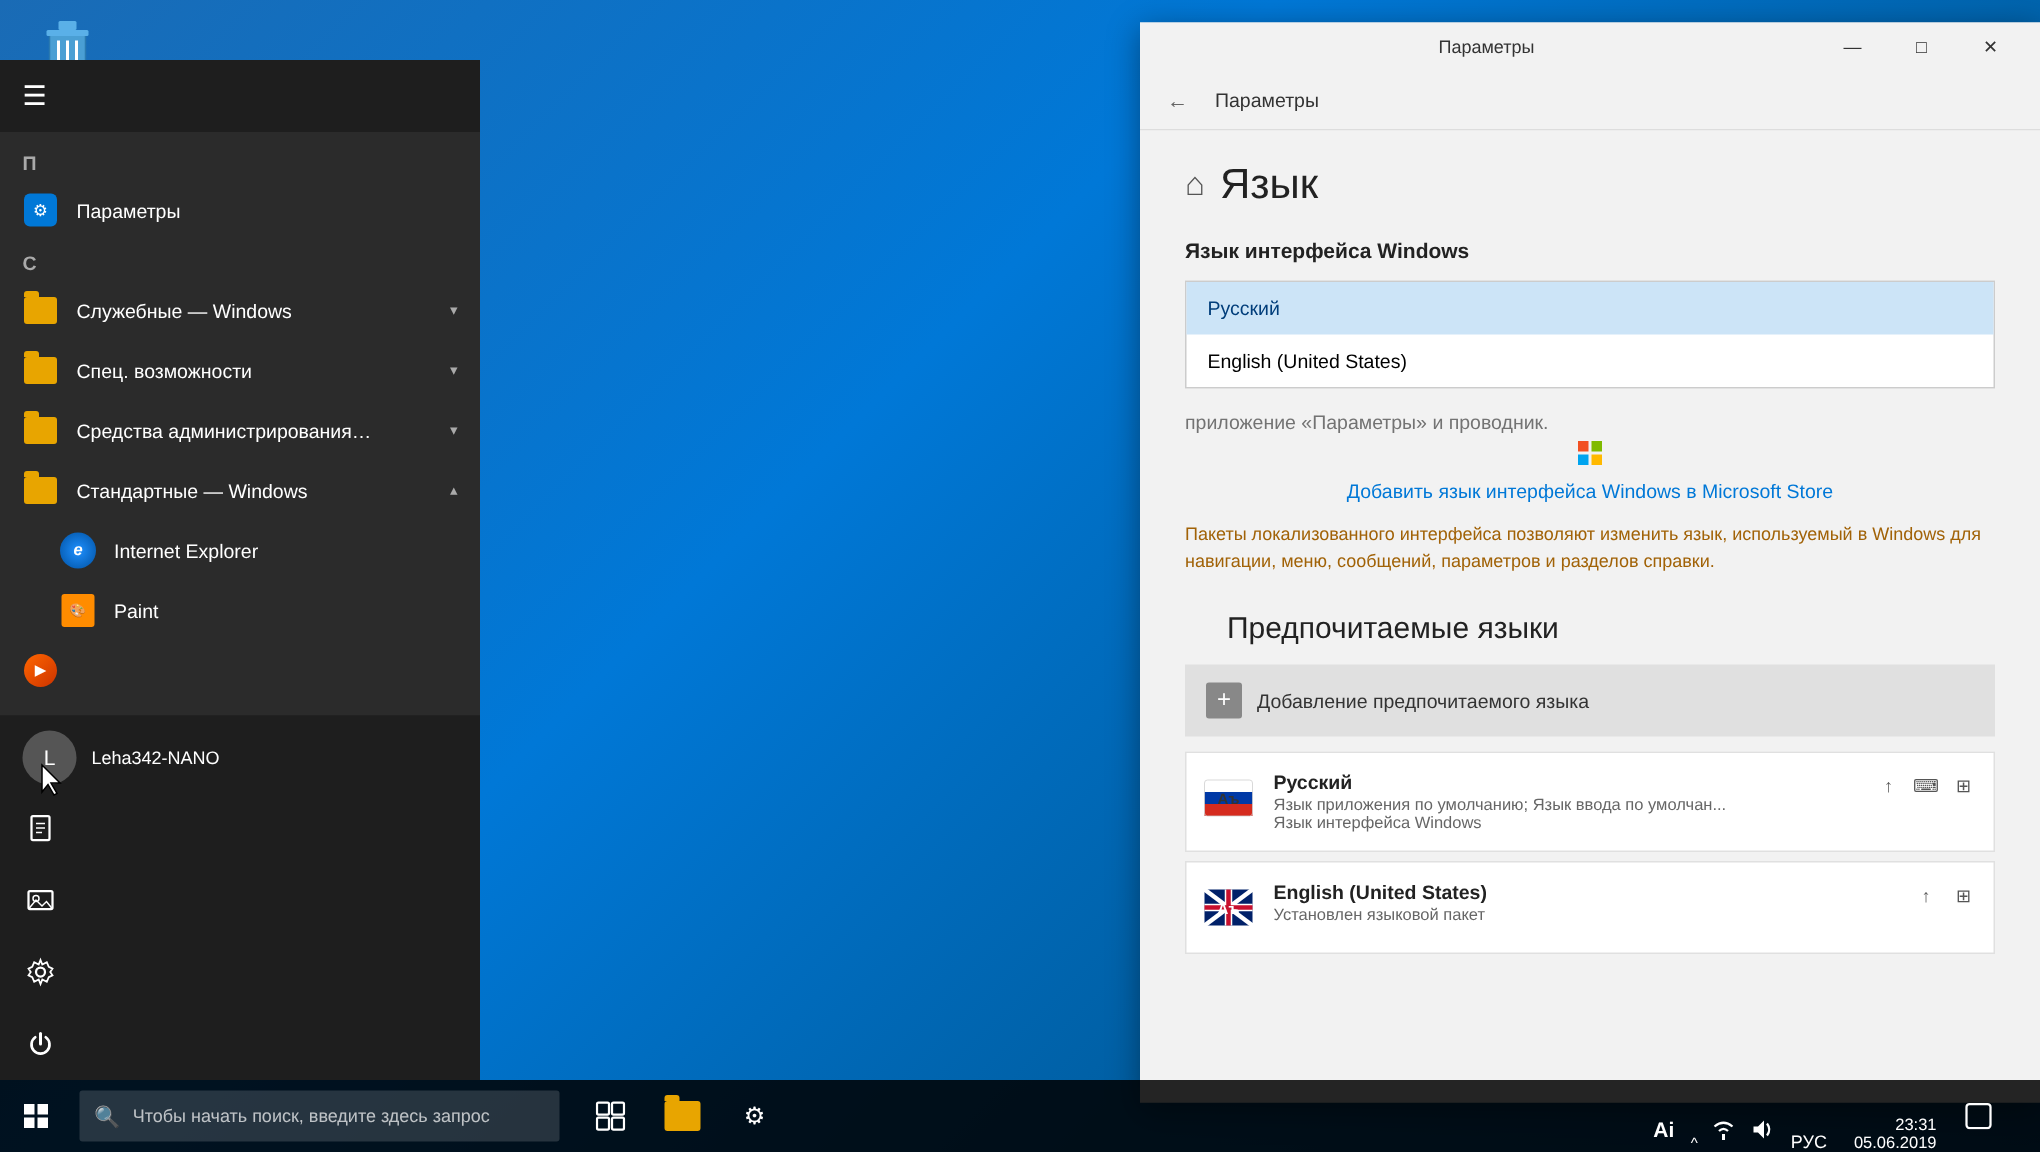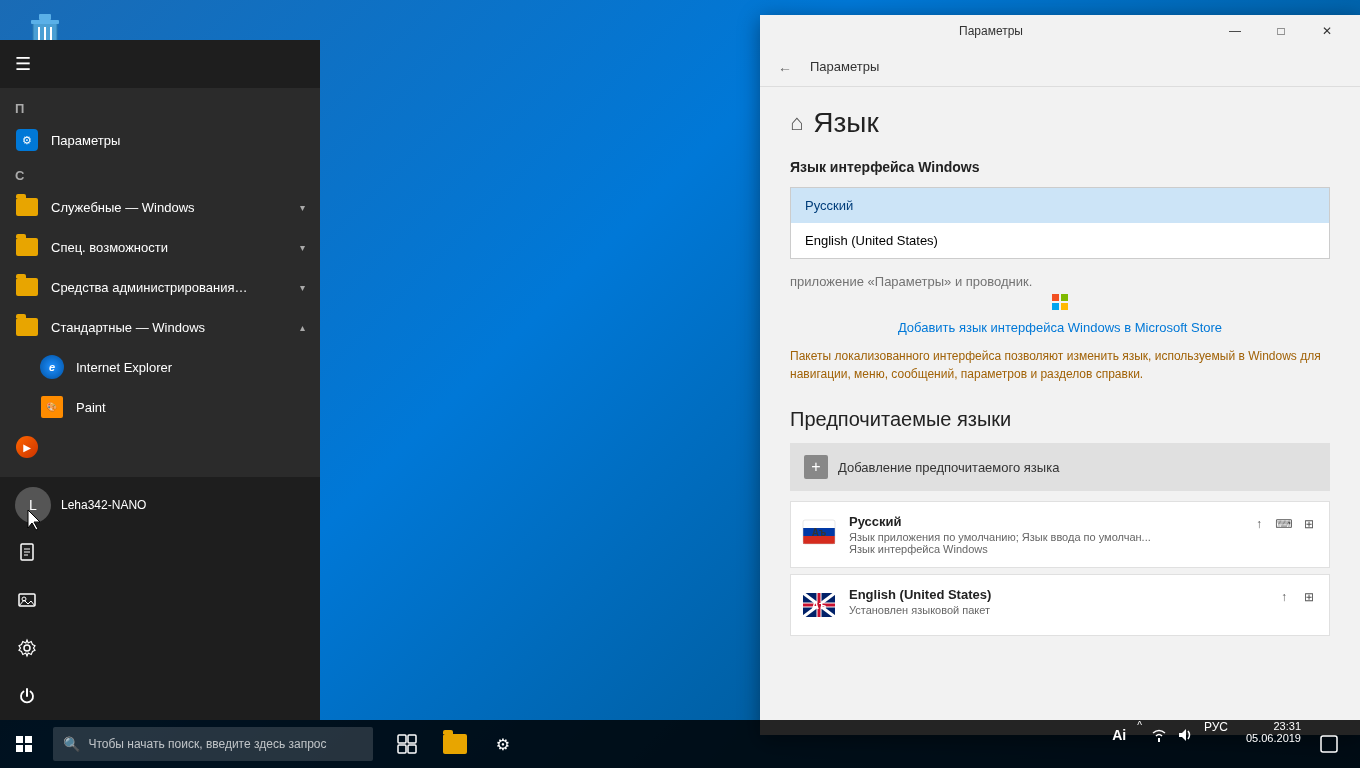--- a/index.html
+++ b/index.html
@@ -348,20 +348,21 @@
       color: #a16207;
       margin-bottom: 25px;
       line-height: 1.5;
     }
 
     .preferred-title {
       font-size: 20px;
       font-weight: 400;
       color: #222;
       margin-bottom: 12px;
+      margin-left: 28px;
     }
 
     .preferred-desc {
       font-size: 12px;
       color: #555;
       margin-bottom: 15px;
       line-height: 1.5;
     }
 
     .add-lang-btn {
@@ -510,23 +511,23 @@
     .taskbar-app-icon {
       width: 24px;
       height: 24px;
       display: flex;
       align-items: center;
       justify-content: center;
     }
 
     .taskbar-right {
       display: flex;
-      align-items: flex-start;
+      align-items: flex-end;
       gap: 5px;
-      padding-right: 16px;
+      padding-right: 26px;
     }
 
     .tray-icon {
       width: 20px;
       height: 30px;
       display: flex;
       align-items: center;
       justify-content: center;
       cursor: pointer;
       color: white;

